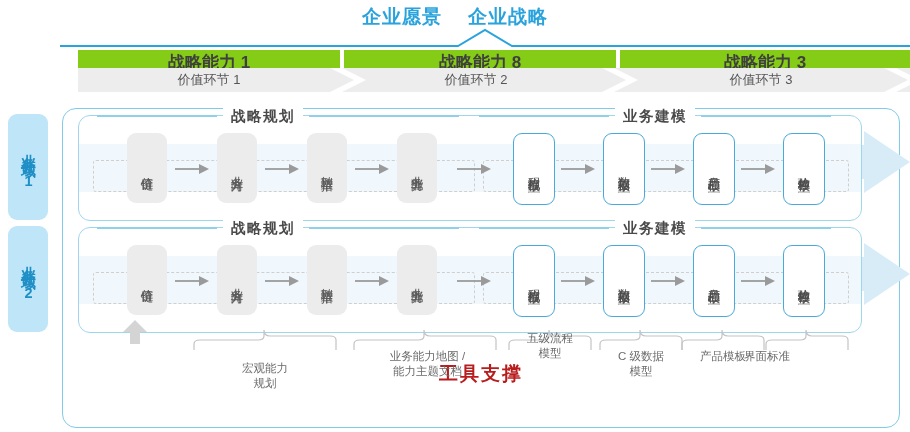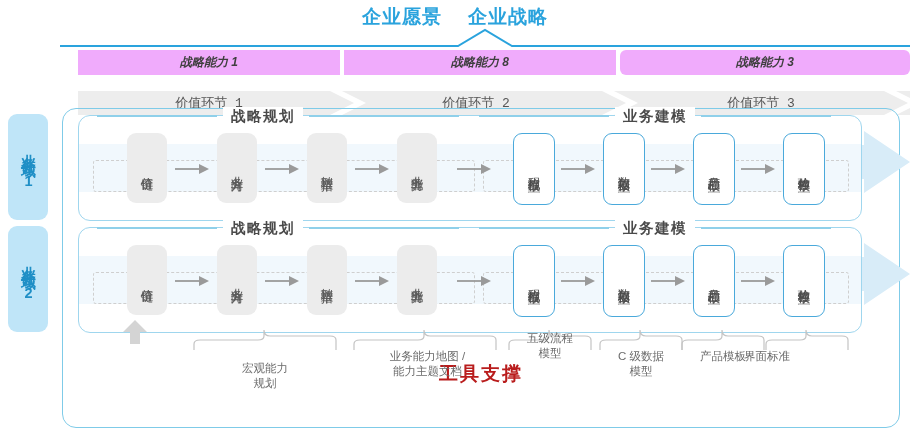--- a/index.html
+++ b/index.html
@@ -20,29 +20,29 @@
     font-size:19px;font-weight:bold;color:#2aa3dd;letter-spacing:1px;
   }
   .top-titles span{white-space:nowrap;}
 
   
   .blue-connector{position:absolute;left:60px;top:28px;width:850px;height:24px;}
 
   
   .cap-row{position:absolute;left:78px;top:50px;width:832px;height:25px;display:flex;gap:4px;}
   .cap-cell{
-    background:#f0abfc;color:#3f3f3f;font-size:12px;font-weight:bold;
-    display:flex;align-items:center;justify-content:center;font-style:italic;
+    background:#84cc16;color:#3f3f3f;font-size:17px;font-weight:bold;
+    display:flex;align-items:center;justify-content:center;
   }
   .cap-cell.c1{width:262px;}
   .cap-cell.c2{width:272px;}
-  .cap-cell.c3{flex:1;border-radius:6px;}
-
-  
-  .vl-row{position:absolute;left:78px;top:91px;width:832px;height:24px;font-family:Liberation Mono, monospace;}
+  .cap-cell.c3{flex:1;}
+
+  
+  .vl-row{position:absolute;left:78px;top:68px;width:832px;height:24px;}
   .vl-bg{position:absolute;inset:0;background:#ededed;}
   .vl-labels{position:absolute;inset:0;display:flex;}
   .vl-label{
     display:flex;align-items:center;justify-content:center;
     font-size:13px;color:#555;
   }
   .vl-label.v1{width:262px;}
   .vl-label.v2{width:272px;}
   .vl-label.v3{flex:1;}
 

